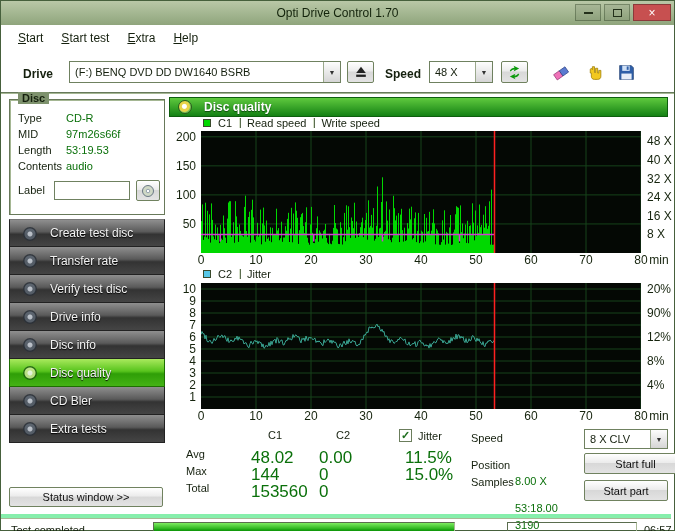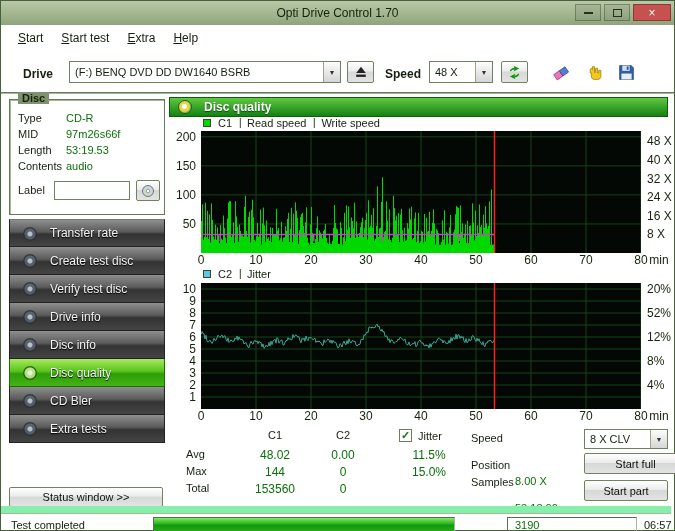--- a/index.html
+++ b/index.html
@@ -82,29 +82,29 @@
   
   .chart { position:absolute; left:200px; width:440px; background:#040804; }
   .ticks { position:absolute; }
   .tick { position:absolute; font-size:12px; line-height:10px; color:#15230d; white-space:nowrap; }
   .tick-l { right:3px; }
   .tick-r { left:2px; }
   .tick-x { width:24px; text-align:center; top:0; }
 
   
   .res-label { position:absolute; font-size:11px; }
-  .res-val { position:absolute; width:48px; text-align:center; color:#0a700a; font-size:12px; }
+  .res-val { position:absolute; width:48px; color:#0a700a; font-size:17px; }
   .res-head { position:absolute; width:48px; text-align:center; font-size:11px; }
   .checkbox { position:absolute; width:13px; height:13px; background:#fff; border:1px solid #6b7d5c;
     display:flex; align-items:center; justify-content:center; font-size:11px; line-height:11px; color:#1f6f1f; font-weight:bold; }
   .green-val { color:#0a700a;margin-top:43px; }
 
   
-  .statusbar { position:absolute; left:0; right:3px; bottom:0; height:24px;
-    border-top:7px solid #86efac; box-shadow:inset 0 1px 0 #a8b996; }
+  .statusbar { position:absolute; left:0; right:3px; bottom:0; height:16px;
+    border-top:4px solid #86efac; box-shadow:inset 0 1px 0 #a8b996; }
   .sb-text { position:absolute; left:10px; top:6px; }
   .trough { position:absolute; left:152px; top:4px; width:302px; height:15px;
     border:1px solid; border-color:#5a6d4e #a8b996 #a8b996 #5a6d4e; background:#8fa37f; overflow:hidden; }
   .fill { height:100%; background:linear-gradient(#7dec61,#2bb31e 45%,#119a0b 55%,#27a81a); }
   .sb-pct { position:absolute; left:460px; top:6px;margin-top:26px; }
   .sb-cell { position:absolute; left:506px; top:4px; width:130px; height:15px;
     border:1px solid; border-color:#5a6d4e #a8b996 #a8b996 #5a6d4e; }
   .sb-time { position:absolute; left:643px; top:6px; }
 </style>
 </head>
@@ -214,26 +214,26 @@
             <circle cx="8" cy="8" r="2" fill="#fff" stroke="#8a98a8"></circle>
         </svg>
       </div>
     </div>
   </div>
 
   <div class="nav">
 
       <div class="navbtn">
         <span class="nav-disc"></span>
+        <span class="nav-label">Create test disc</span>
+      </div>
+
+      <div class="navbtn">
+        <span class="nav-disc"></span>
         <span class="nav-label">Transfer rate</span>
-      </div>
-
-      <div class="navbtn">
-        <span class="nav-disc"></span>
-        <span class="nav-label">Create test disc</span>
       </div>
 
       <div class="navbtn">
         <span class="nav-disc"></span>
         <span class="nav-label">Verify test disc</span>
       </div>
 
       <div class="navbtn">
         <span class="nav-disc"></span>
         <span class="nav-label">Drive info</span>
@@ -367,21 +367,21 @@
       <span class="tick tick-l" style="top: 37px;">7</span>
       <span class="tick tick-l" style="top: 49px;">6</span>
       <span class="tick tick-l" style="top: 61px;">5</span>
       <span class="tick tick-l" style="top: 73px;">4</span>
       <span class="tick tick-l" style="top: 85px;">3</span>
       <span class="tick tick-l" style="top: 97px;">2</span>
       <span class="tick tick-l" style="top: 109px;">1</span>
     </div>
   <div class="ticks" id="c2-right" style="left:644px; top:282px; width:30px; height:126px;">
       <span class="tick tick-r" style="top: 1px;">20%</span>
-      <span class="tick tick-r" style="top: 25px;">52%</span>
+      <span class="tick tick-r" style="top: 25px;">90%</span>
       <span class="tick tick-r" style="top: 49px;">12%</span>
       <span class="tick tick-r" style="top: 73px;">8%</span>
       <span class="tick tick-r" style="top: 97px;">4%</span>
     </div>
   <div class="ticks" id="c2-x" style="left:200px; top:410px; width:470px; height:12px;">
       <span class="tick tick-x" style="top: 0px; left: -12px;">0</span>
       <span class="tick tick-x" style="top: 0px; left: 43px;">10</span>
       <span class="tick tick-x" style="top: 0px; left: 98px;">20</span>
       <span class="tick tick-x" style="top: 0px; left: 153px;">30</span>
       <span class="tick tick-x" style="top: 0px; left: 208px;">40</span>

